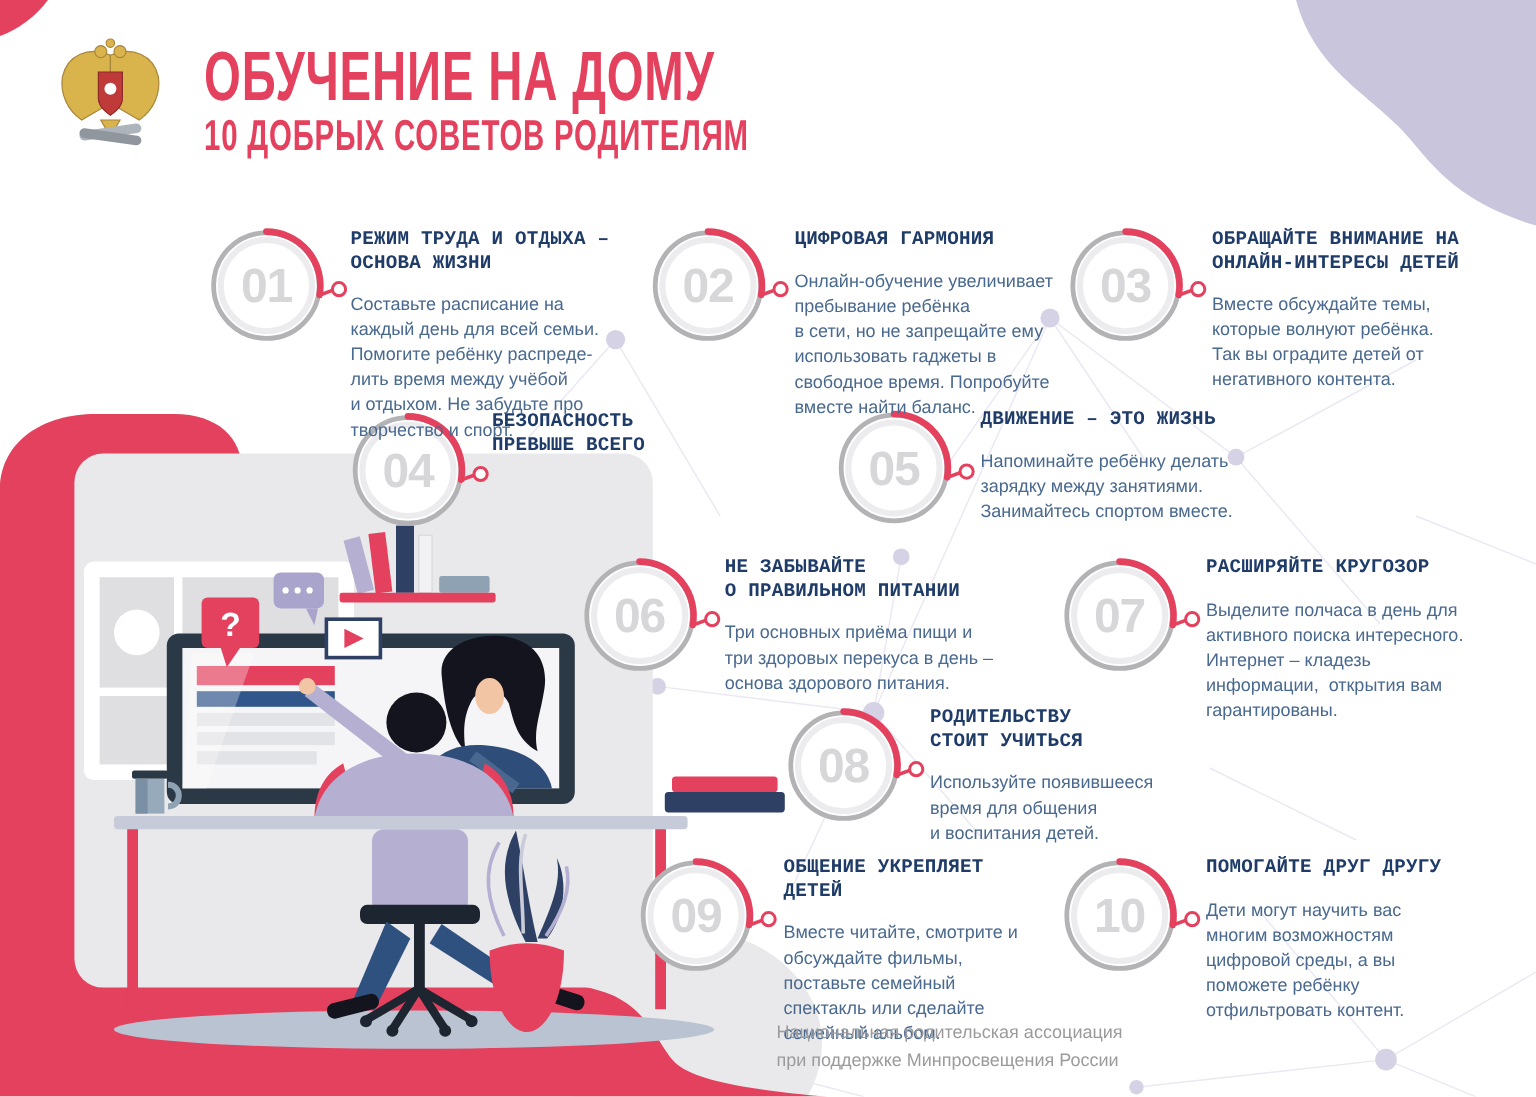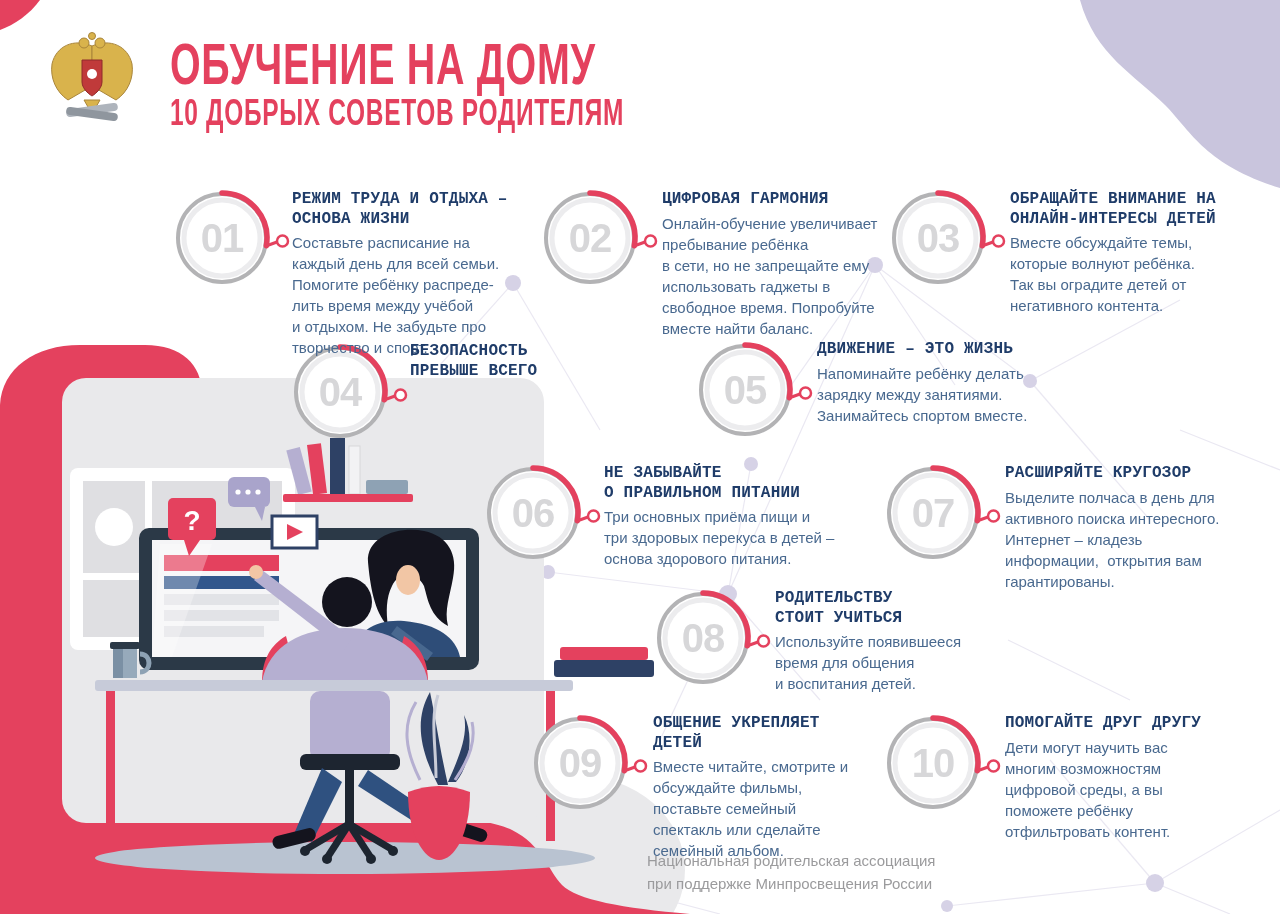--- a/index.html
+++ b/index.html
@@ -24,21 +24,21 @@
   .subtitle{position:absolute;left:170px;top:92px;z-index:3;color:var(--accent-red);
          font-size:36px;font-weight:bold;white-space:nowrap;letter-spacing:1px;
          transform:scaleX(.68);transform-origin:left top;}
   .badge{position:absolute;z-index:2;}
   .badge text{font-family:"Liberation Sans",sans-serif;font-weight:bold;font-size:40px;
               fill:var(--number-gray);letter-spacing:-1px;}
   .tip-text{position:absolute;z-index:3;}
   .tip-title{font-weight:bold;font-size:16px;color:var(--heading-navy);line-height:1.22;
              white-space:pre-wrap;letter-spacing:.2px;font-family:Liberation Mono, monospace;}
   .tip-body{font-size:15px;color:var(--body-blue);line-height:1.4;white-space:pre-wrap;
-            margin-top:3px;}
+            margin-top:14px;}
   .footer{position:absolute;left:647px;top:850px;z-index:3;font-size:15px;
           color:var(--footer-gray);line-height:1.5;white-space:pre-wrap;}
   
   .f-red{fill:var(--accent-red);}
   .f-lav{fill:var(--lavender-blob);} .f-wall{fill:var(--wall-gray);}
   .f-navy{fill:var(--navy);} .f-denim{fill:var(--denim);} .f-steel{fill:var(--steel);}
   .f-lavmid{fill:var(--lav-mid);} .f-dark{fill:var(--dark);} .f-ink{fill:var(--ink);}
   .f-skin{fill:var(--skin);} .f-desk{fill:var(--desk);} .f-shadow{fill:var(--floor-shadow);}
   .f-woman{fill:var(--woman-navy);} .f-blav{fill:var(--bubble-lav);} .f-form{fill:var(--form-gray);}
   .f-screen{fill:var(--screen);} .f-mon{fill:var(--monitor);}
@@ -326,21 +326,21 @@
   <div class="tip-text" style="left:817px;top:340px;width:270px">
     <div class="tip-title">ДВИЖЕНИЕ – ЭТО ЖИЗНЬ</div>
     <div class="tip-body">Напоминайте ребёнку делать
 зарядку между занятиями.
 Занимайтесь спортом вместе.</div>
   </div>
   <div class="tip-text" style="left:604px;top:464px;width:280px">
     <div class="tip-title">НЕ ЗАБЫВАЙТЕ
 О ПРАВИЛЬНОМ ПИТАНИИ</div>
     <div class="tip-body">Три основных приёма пищи и
-три здоровых перекуса в детей –
+три здоровых перекуса в день –
 основа здорового питания.</div>
   </div>
   <div class="tip-text" style="left:1005px;top:464px;width:270px">
     <div class="tip-title">РАСШИРЯЙТЕ КРУГОЗОР</div>
     <div class="tip-body">Выделите полчаса в день для
 активного поиска интересного.
 Интернет – кладезь
 информации,  открытия вам
 гарантированы.</div>
   </div>

